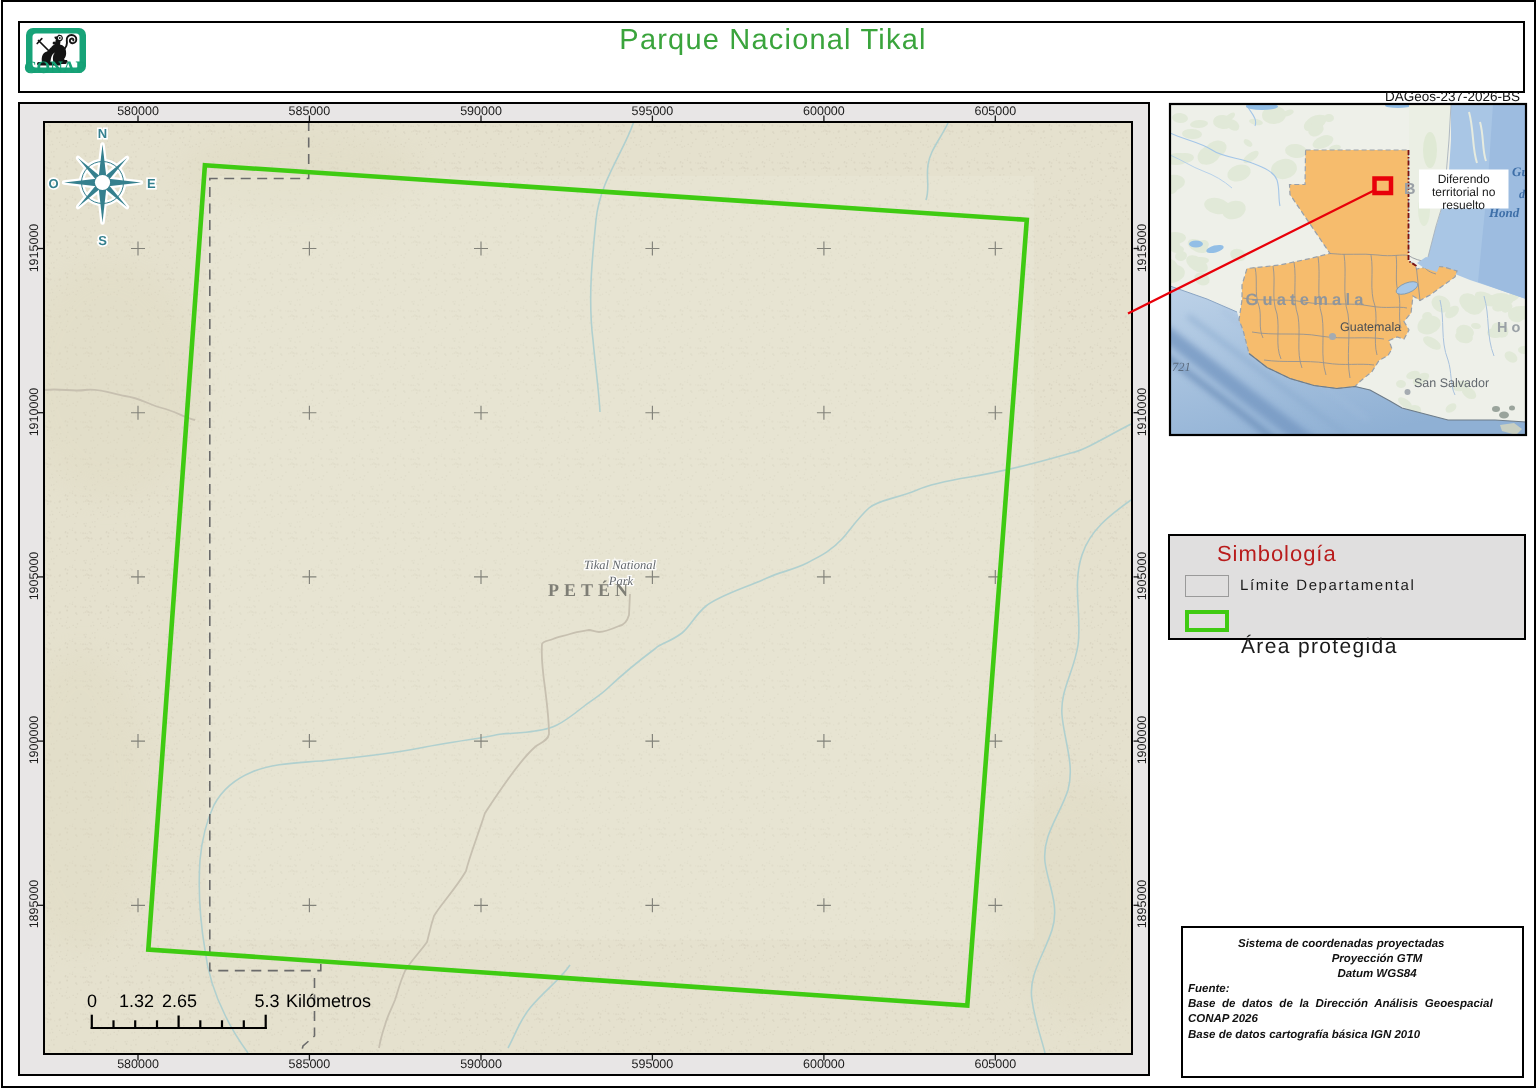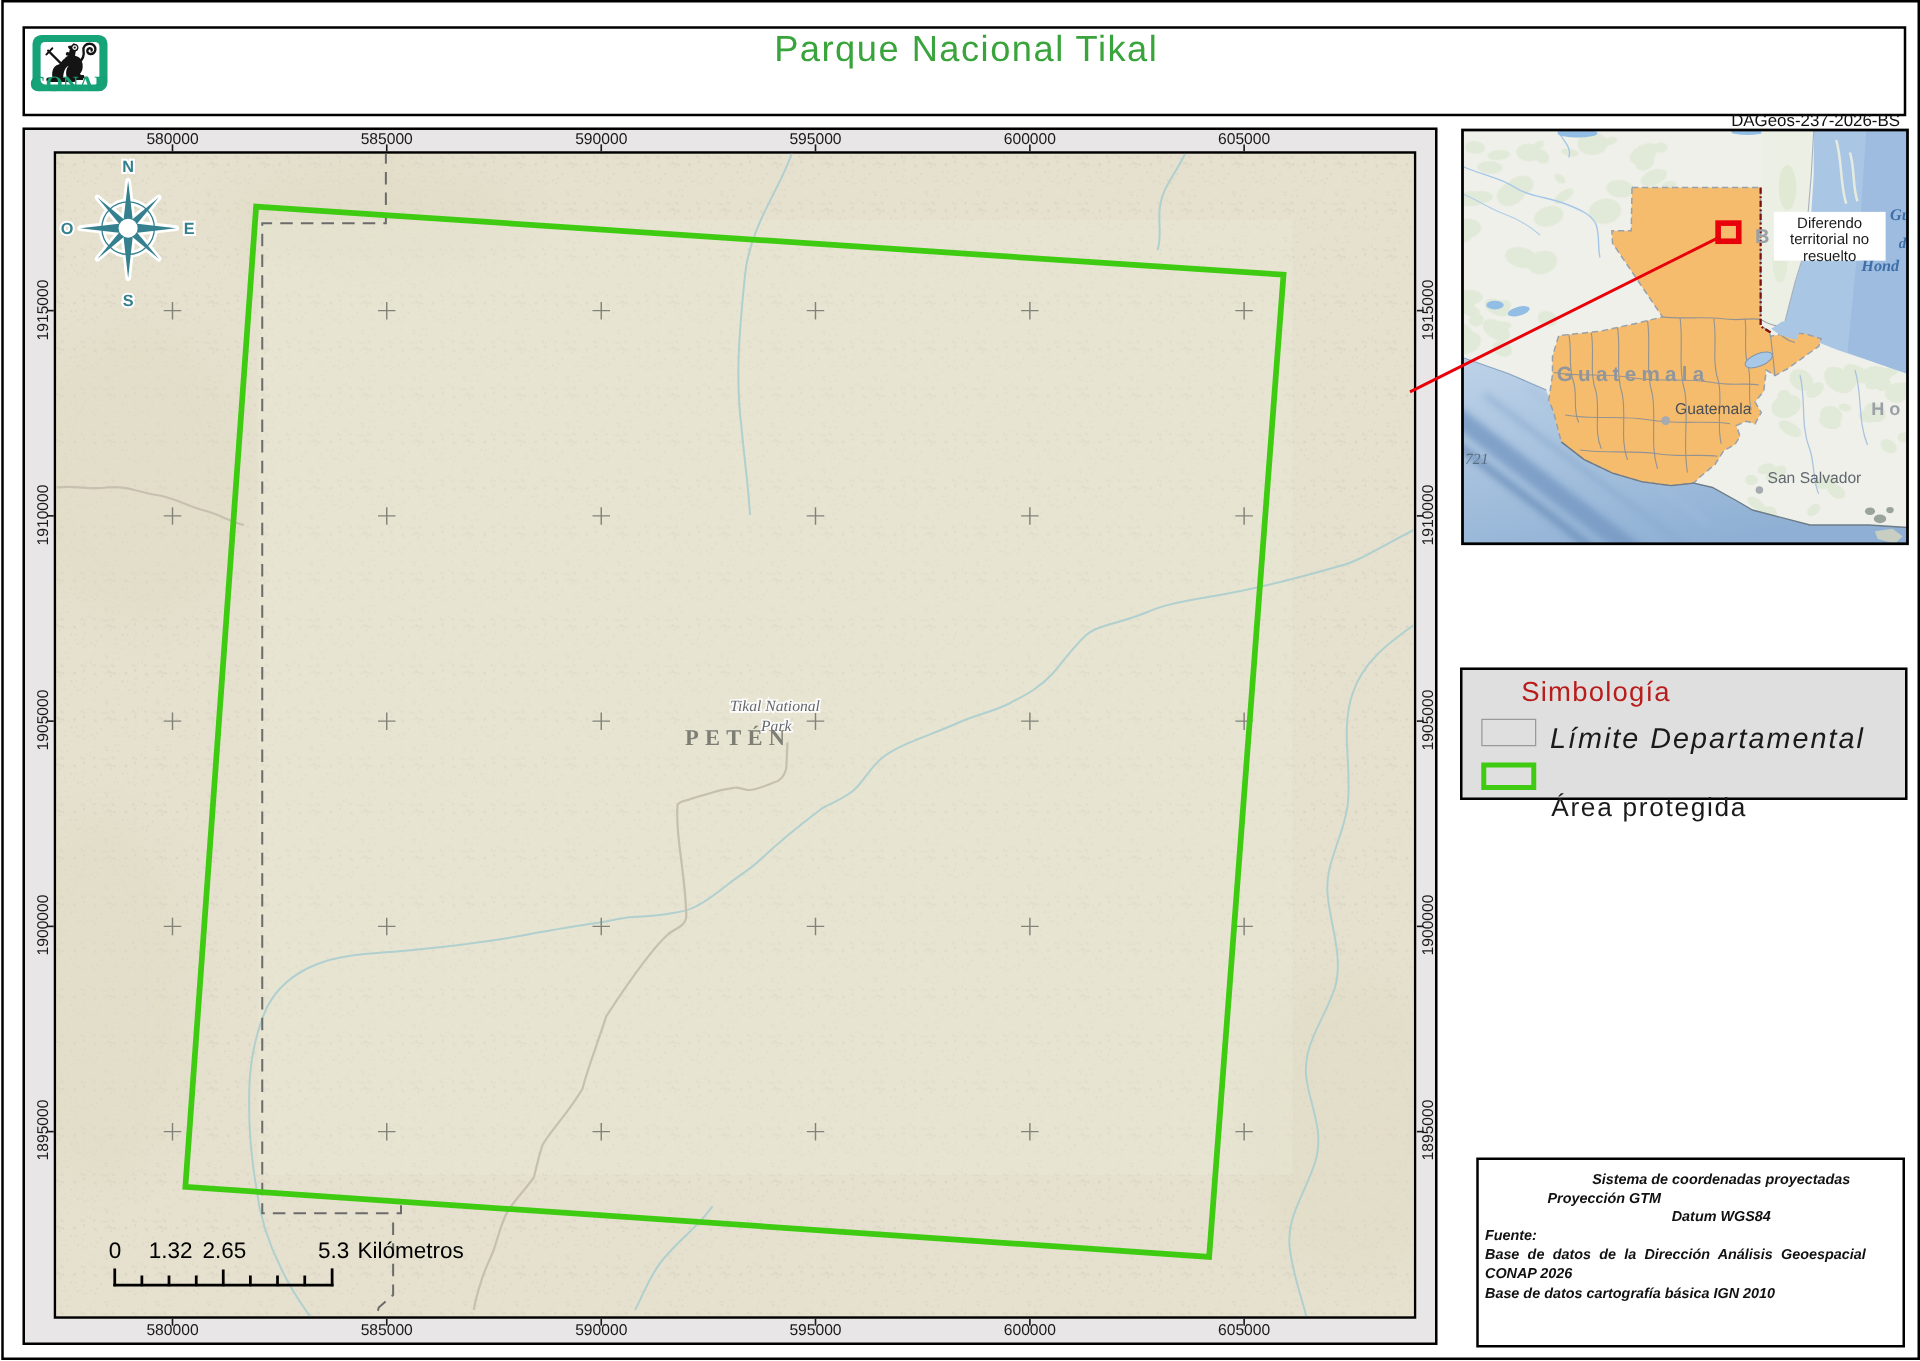--- a/index.html
+++ b/index.html
@@ -452,28 +452,28 @@
 </g>
 
 <rect x="1374.5" y="178.5" width="16.5" height="14.5" fill="none" stroke="#e8000a" stroke-width="4.5"></rect>
 </g>
 <rect x="1170" y="104" width="356" height="331" fill="none" stroke="#000" stroke-width="2.2"></rect>
 </svg>
 
 <div class="abs" style="left:1168px;top:533.5px;width:354px;height:102px;background:#e0dfdf;border:2px solid #000;"></div>
 <div class="abs" style="left:1217px;top:541px;font-size:22px;color:#b91c1c;letter-spacing:0.95px;">Simbología</div>
 <div class="abs" style="left:1184.5px;top:575px;width:42px;height:20px;border:1.5px solid #9a9a9a;background:#e0dfdf;"></div>
-<div class="abs" style="left:1240px;top:577px;font-size:23px;color:#1a1a1a;letter-spacing:1.6px;font-style:italic;">Límite Departamental</div>
+<div class="abs" style="left:1240px;top:577px;font-size:15px;color:#1a1a1a;letter-spacing:1.6px;">Límite Departamental</div>
 <div class="abs" style="left:1184.5px;top:609.5px;width:36px;height:14px;border:4.5px solid #3fcb12;background:#e0dfdf;"></div>
 <div class="abs" style="left:1241px;top:635px;font-size:21px;color:#1a1a1a;letter-spacing:1.35px;">Área protegida</div>
 
 <div class="abs" style="left:1181px;top:926px;width:339px;height:148px;border:2px solid #000;background:#fff;"></div>
 <div class="abs" style="left:1188px;top:937px;width:328px;font-size:11.5px;font-weight:bold;font-style:italic;color:#111;line-height:15.1px;white-space:nowrap;">
-  <div style="text-align:center;padding-left:50px;">Sistema de coordenadas proyectadas</div>
-  <div style="padding-left:50px;">Proyección GTM</div>
+  <div style="text-align:left;padding-left:50px;">Sistema de coordenadas proyectadas</div>
+  <div style="text-align:center;padding-left:50px;">Proyección GTM</div>
   <div style="text-align:center;padding-left:50px;">Datum WGS84</div>
   <div>Fuente:</div>
   <div style="word-spacing:3.4px;">Base de datos de la Dirección Análisis Geoespacial</div>
   <div>CONAP 2026</div>
   <div>Base de datos cartografía básica IGN 2010</div>
 </div>
 
 <svg class="abs" style="left:0;top:0;pointer-events:none;" width="1536" height="1089" viewBox="0 0 1536 1089">
   <line x1="1374" y1="190.5" x2="1128" y2="313.5" stroke="#e8000a" stroke-width="2.3"></line>
 </svg>

